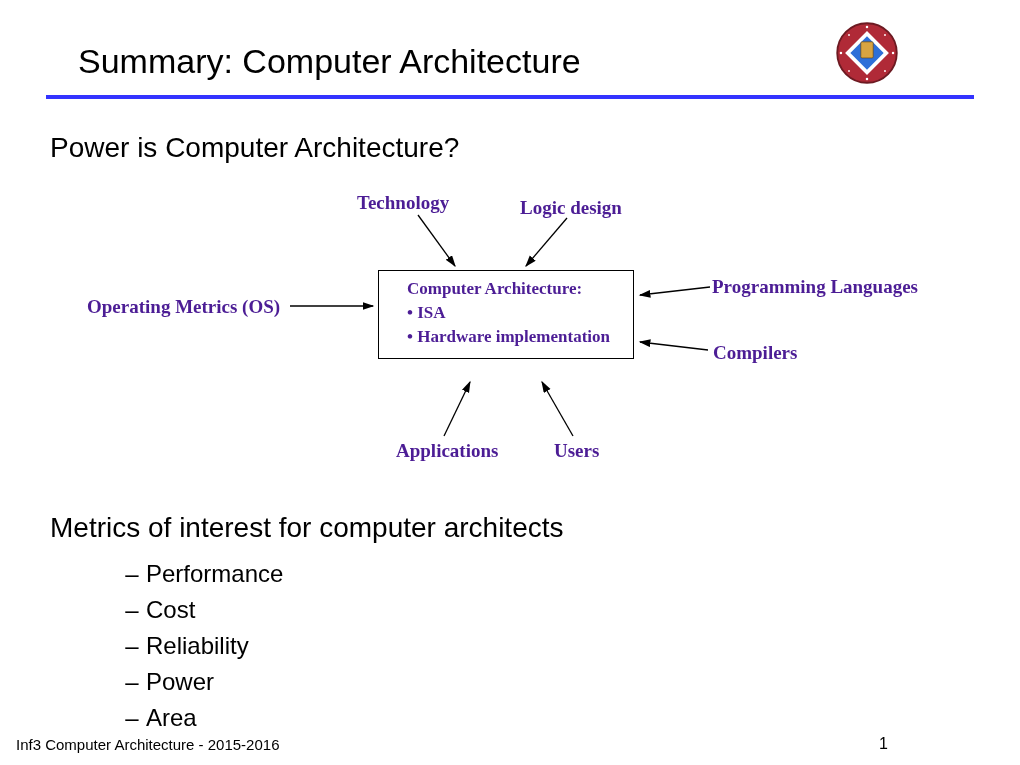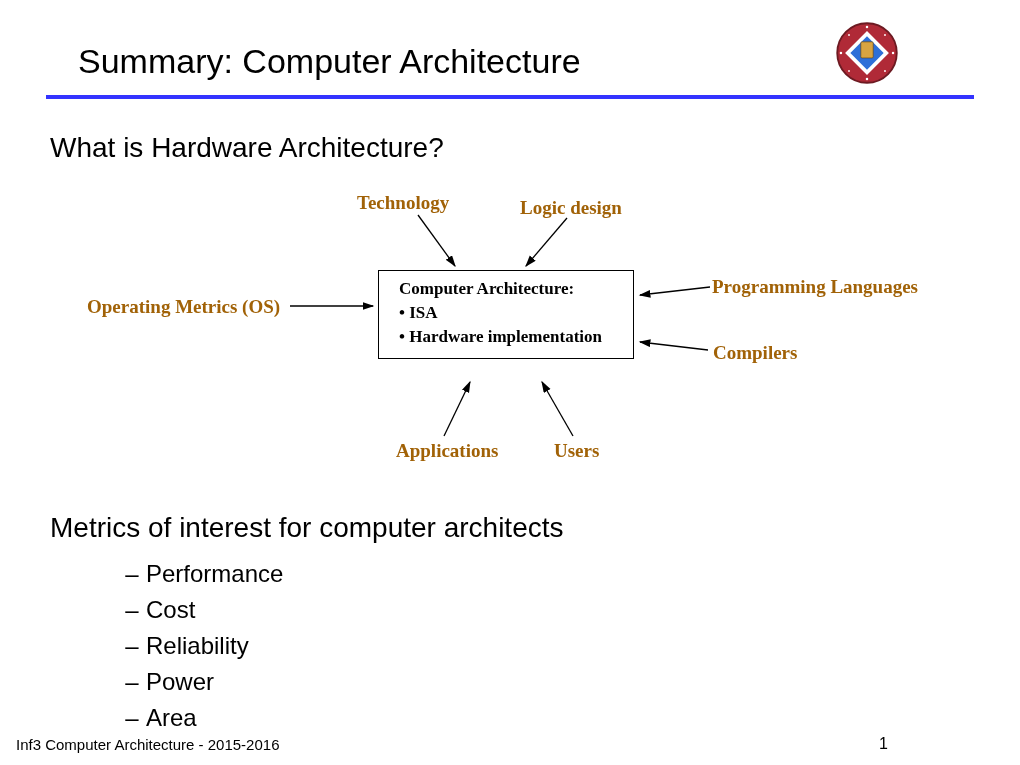--- a/index.html
+++ b/index.html
@@ -67,31 +67,31 @@
     top: 0;
     width: 1020px;
     height: 765px;
     pointer-events: none;
   }
   .dlabel {
     position: absolute;
     font-family: "Times New Roman", Times, serif;
     font-weight: bold;
     font-size: 19px;
-    color: #a16207;
+    color: #4c1d95;
     white-space: nowrap;
   }
   .box {
     position: absolute;
     border: 1px solid #000;
     font-family: "Times New Roman", Times, serif;
     font-weight: bold;
     font-size: 17px;
-    color: #000000;
-    padding: 6px 10px 10px 20px;
+    color: #4c1d95;
+    padding: 6px 10px 10px 28px;
     box-sizing: border-box;
     line-height: 1.4;
   }
   .footer-center {
     position: absolute;
     left: 16px;
     width: 1020px;
     bottom: 12px;
     text-align: left;
     font-size: 15px;
@@ -136,21 +136,21 @@
     <circle cx="50" cy="8" r="2" fill="#fff"></circle>
     <circle cx="50" cy="92" r="2" fill="#fff"></circle>
     <circle cx="8" cy="50" r="2" fill="#fff"></circle>
     <circle cx="92" cy="50" r="2" fill="#fff"></circle>
     <circle cx="21" cy="21" r="1.5" fill="#fff"></circle>
     <circle cx="79" cy="21" r="1.5" fill="#fff"></circle>
     <circle cx="21" cy="79" r="1.5" fill="#fff"></circle>
     <circle cx="79" cy="79" r="1.5" fill="#fff"></circle>
   </svg>
 
-  <div class="section1">What is Hardware Architecture?</div>
+  <div class="section1">Power is Computer Architecture?</div>
 
   <div class="diagram">
 
     <div class="dlabel" style="left:357px; top:192px;">Technology</div>
     <div class="dlabel" style="left:520px; top:197px;">Logic design</div>
     <div class="dlabel" style="left:87px; top:296px;">Operating Metrics (OS)</div>
     <div class="dlabel" style="left:712px; top:276px;">Programming Languages</div>
     <div class="dlabel" style="left:713px; top:342px;">Compilers</div>
     <div class="dlabel" style="left:396px; top:440px;">Applications</div>
     <div class="dlabel" style="left:554px; top:440px;">Users</div>

